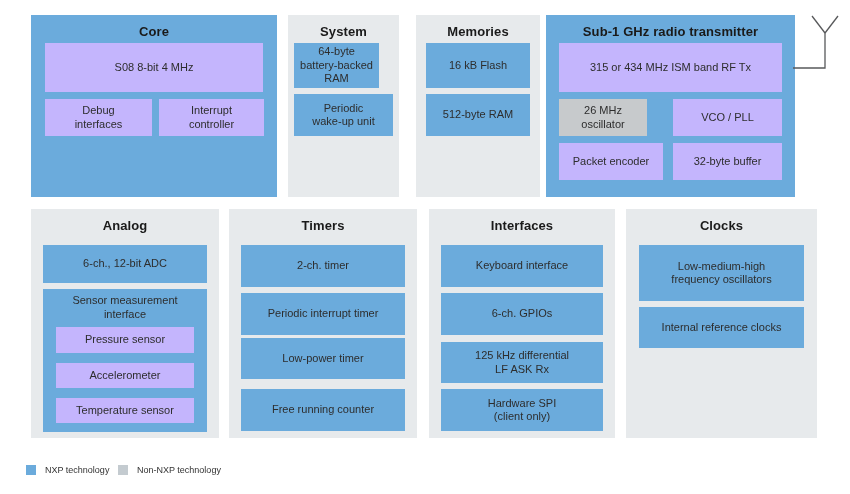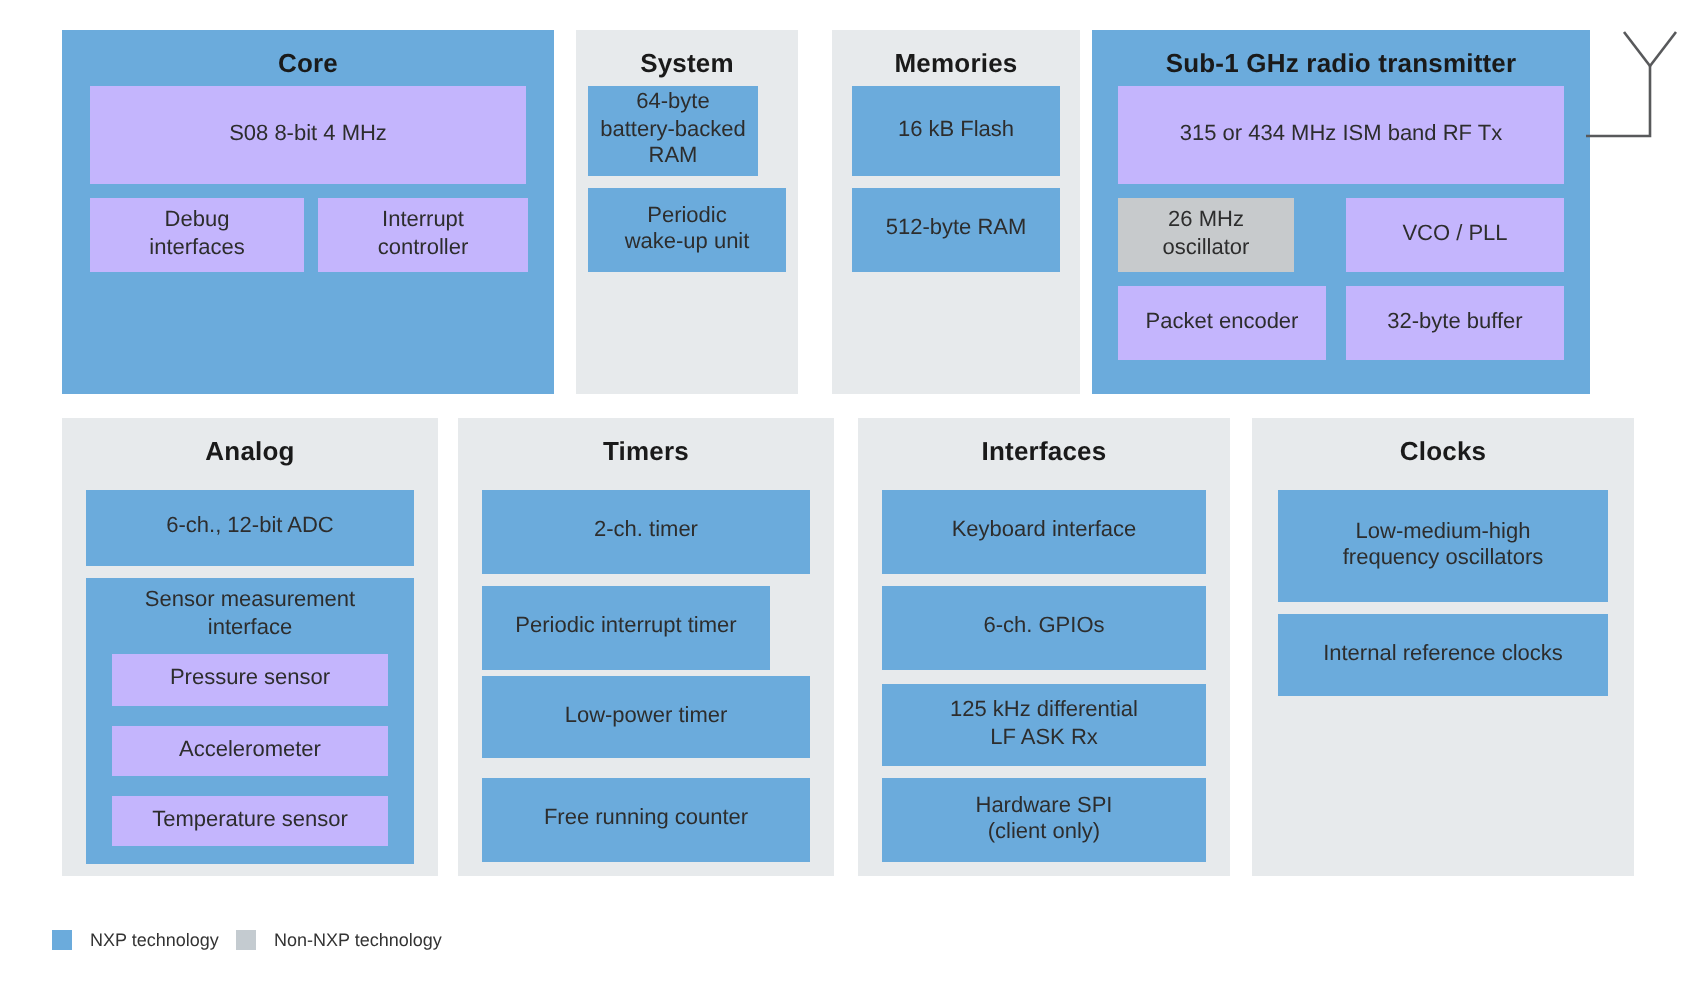--- a/index.html
+++ b/index.html
@@ -84,21 +84,21 @@
     line-height: 1.25;
     color: #2d2d2d;
     white-space: pre-line;
   }
   #b-an-press { left: 13px; top: 38px; width: 138px; height: 26px; }
   #b-an-accel { left: 13px; top: 74px; width: 138px; height: 25px; }
   #b-an-temp { left: 13px; top: 109px; width: 138px; height: 25px; }
 
   #p-timers { left: 229px; width: 188px; }
   #b-tm-1 { left: 12px; top: 36px; width: 164px; height: 42px; }
-  #b-tm-2 { left: 12px; top: 84px; width: 144px; height: 42px; }
+  #b-tm-2 { left: 12px; top: 84px; width: 164px; height: 42px; }
   #b-tm-3 { left: 12px; top: 129px; width: 164px; height: 41px; }
   #b-tm-4 { left: 12px; top: 180px; width: 164px; height: 42px; }
 
   #p-ifaces { left: 429px; width: 186px; }
   #b-if-kbd { left: 12px; top: 36px; width: 162px; height: 42px; }
   #b-if-gpio { left: 12px; top: 84px; width: 162px; height: 42px; }
   #b-if-ask { left: 12px; top: 133px; width: 162px; height: 41px; }
   #b-if-spi { left: 12px; top: 180px; width: 162px; height: 42px; }
 
   #p-clocks { left: 626px; width: 191px; }

